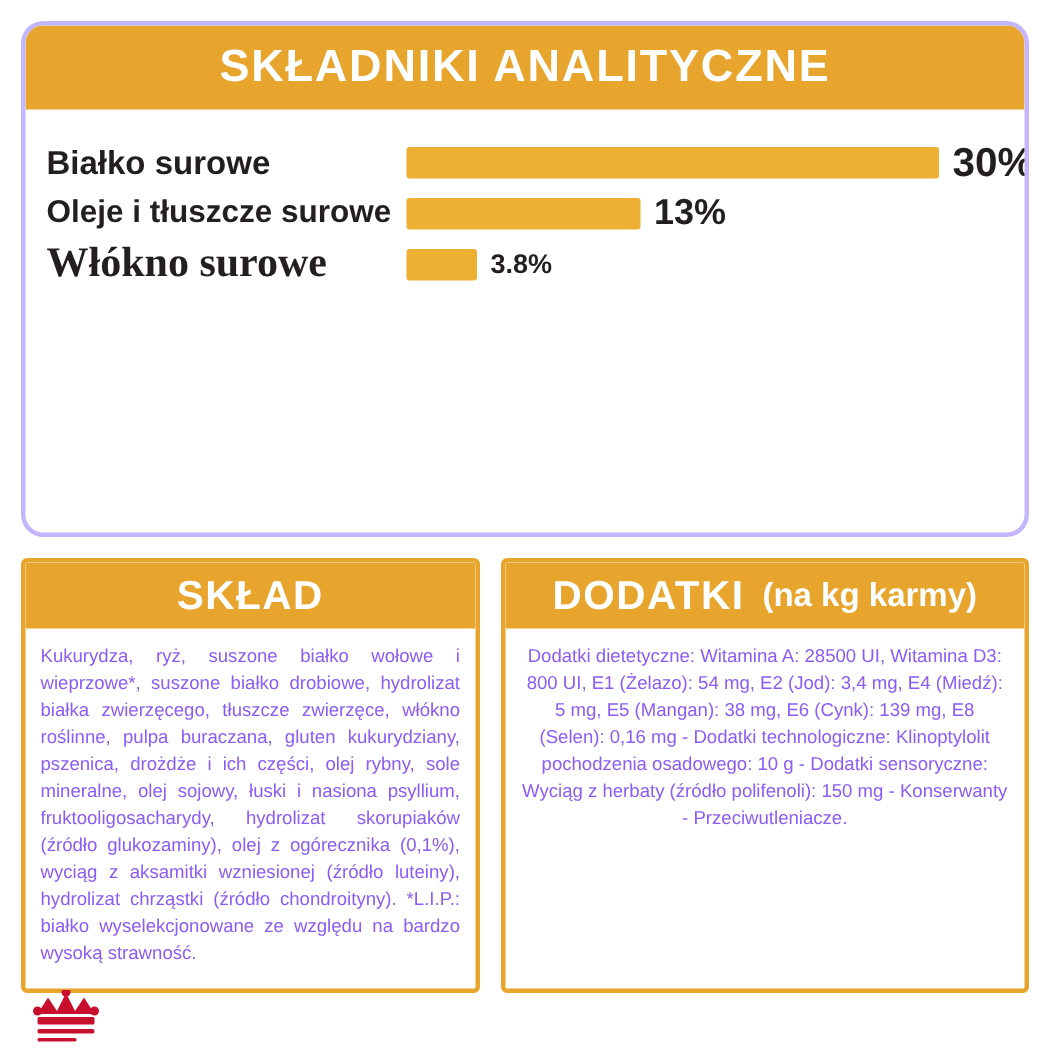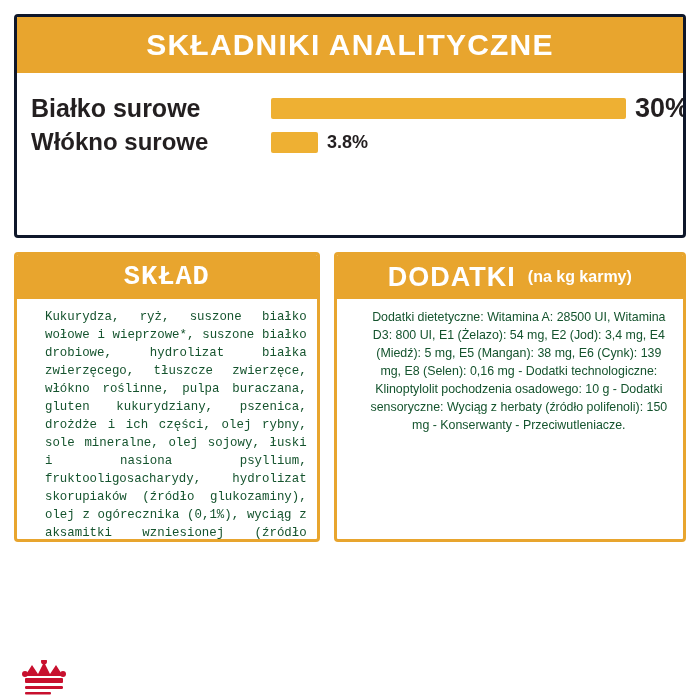--- a/index.html
+++ b/index.html
@@ -18,24 +18,24 @@
     position: relative;
     width: 700px;
     height: 700px;
     box-sizing: border-box;
     padding: 0 14px;
   }
 
   
   .analytic-panel {
     margin-top: 14px;
-    border: 3px solid #0f172a;
-    border-radius: 4px;
+    border: 3px solid #c4b5fd;
+    border-radius: 15px;
     box-sizing: border-box;
-    height: 224px;
+    height: 344px;
     position: relative;
     overflow: hidden;
   }
   .analytic-header {
     background: #e8a52e;
     height: 56px;
     display: flex;
     align-items: center;
     justify-content: center;
   }
@@ -54,23 +54,23 @@
     margin-bottom: 4px;
   }
   .nutrient-row .label {
     width: 240px;
     flex: 0 0 240px;
     text-align: left;
     font-weight: bold;
     color: #231f20;
     white-space: nowrap;
   }
-  .nutrient-row.r0 .label { font-size: 25px; }
+  .nutrient-row.r0 .label { font-size: 22px; }
   .nutrient-row.r1 .label { font-size: 21px; }
-  .nutrient-row.r2 .label { font-size: 24px; }
+  .nutrient-row.r2 .label { font-size: 28px; font-family: Liberation Serif, serif; }
 
   .bar-wrap {
     display: flex;
     align-items: center;
     flex: 1 1 auto;
   }
   .bar {
     background: #eeb033;
     height: 21px;
     border-radius: 2px;
@@ -90,48 +90,48 @@
     display: flex;
     gap: 14px;
     margin-top: 14px;
   }
   .panel {
     border: 3px solid #e8a52e;
     border-radius: 4px;
     box-sizing: border-box;
     overflow: hidden;
   }
-  .panel.left { width: 314px; height: 290px; font-family: Liberation Mono, monospace; }
+  .panel.left { width: 314px; height: 290px; }
   .panel.right { width: 362px; height: 290px; }
 
   .panel-header {
     background: #e8a52e;
     height: 44px;
     display: flex;
     align-items: center;
     justify-content: center;
     color: #ffffff;
     white-space: nowrap;
   }
   .panel-header .h-main {
     font-size: 27px;
     font-weight: bold;
     letter-spacing: 1px;
   }
   .panel-header .h-sub {
-    font-size: 16px;
+    font-size: 22px;
     font-weight: bold;
     margin-left: 12px;
   }
   .panel-body {
-    padding: 10px 10px 8px 28px;
+    padding: 10px 10px 8px 10px;
     font-size: 12.4px;
     line-height: 1.45;
     text-align: justify;
-    color: #14532d;
+    color: #8b5cf6;
   }
   .panel.right .panel-body { text-align: center; }
 
   
   .logo {
     position: absolute;
     left: 22px;
     bottom: 12px;
     width: 62px;
     height: 42px;
@@ -150,20 +150,27 @@
     <div class="rows">
 
       <div class="nutrient-row r0">
         <div class="label">Białko surowe</div>
         <div class="bar-wrap">
           <div class="bar" style="width:355px"></div>
           <div class="bar-value">30%</div>
         </div>
       </div>
 
+      <div class="nutrient-row r1">
+        <div class="label">Oleje i tłuszcze surowe</div>
+        <div class="bar-wrap">
+          <div class="bar" style="width:156px"></div>
+          <div class="bar-value">13%</div>
+        </div>
+      </div>
 
       <div class="nutrient-row r2">
         <div class="label">Włókno surowe</div>
         <div class="bar-wrap">
           <div class="bar" style="width:47px"></div>
           <div class="bar-value">3.8%</div>
         </div>
       </div>
 
     </div>

